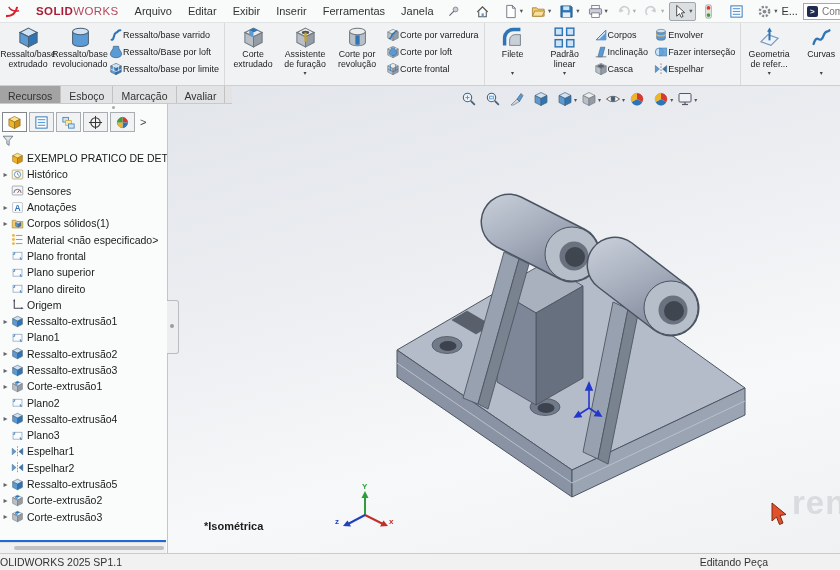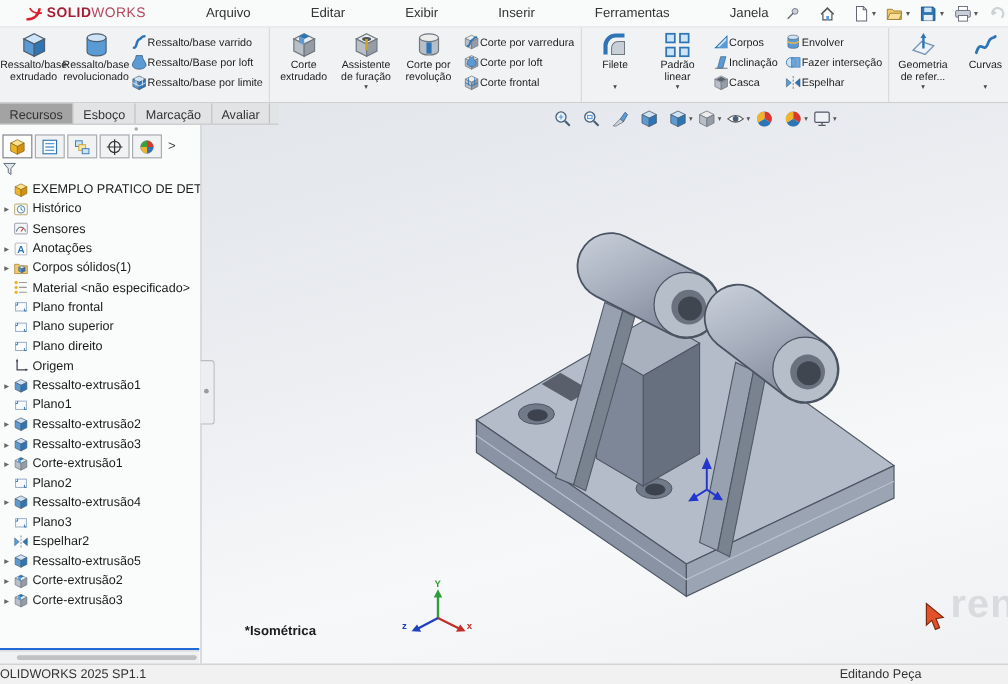--- a/index.html
+++ b/index.html
@@ -1,24 +1,24 @@
 <!DOCTYPE html>
 <html><head>
 <meta charset="utf-8">
 <style>
   html,body{margin:0;padding:0;}
   body{width:840px;height:570px;position:relative;overflow:hidden;font-family:"Liberation Sans",sans-serif;background:#fff;}
   svg{display:block}
   
   .menubar{position:absolute;left:0;top:0;width:840px;height:22px;background:#f9fafa;border-bottom:1px solid #e2e3e4;display:flex;align-items:center;z-index:40;}
-  .logo{display:flex;align-items:center;gap:3px;padding:0 8px 0 5px;margin-left:16px;}
+  .logo{display:flex;align-items:center;gap:16px;padding:0 8px 0 5px;}
   .logo-name{font-size:11.5px;font-weight:bold;color:#a81d35;letter-spacing:.4px;}
   .logo-name .lt{font-weight:normal;color:#b3475c;}
   .menus{display:flex;}
-  .menu-item{font-size:11px;color:#333;padding:3px 8px;margin-left:34px;}
+  .menu-item{font-size:11px;color:#333;padding:3px 8px;}
   .pinbtn{padding:0 5px;}
   .quickbar{display:flex;align-items:center;margin-left:6px;}
   .qitem{display:flex;align-items:center;padding:1px 2px;margin:0 1px;border:1px solid transparent;border-radius:2px;}
   .qitem.pressed{background:#dcdfe2;border-color:#a2a6ab;}
   .qitem.disabled{opacity:.45;}
   .qicon{width:15px;height:15px;}
   .qcaret{font-size:6.5px;color:#555;margin-left:2px;}
   .search-wrap{margin-left:auto;display:flex;align-items:center;gap:5px;padding-right:4px;}
   .search-more{font-size:11px;color:#333;}
   .search-box{width:128px;height:15px;border:1px solid #a9a9a9;background:#fff;display:flex;align-items:center;gap:4px;padding:0 3px;}
@@ -990,20 +990,27 @@
       </div>
 
       <div class="trow">
         <span class="tarrow" style="visibility: hidden;">▸</span>
         <svg class="ticon">
           <use href="#plane-icon"></use>
         </svg>
         <span class="tlabel">Plano3</span>
       </div>
 
+      <div class="trow">
+        <span class="tarrow" style="visibility: hidden;">▸</span>
+        <svg class="ticon">
+          <use href="#mirror-icon"></use>
+        </svg>
+        <span class="tlabel">Espelhar1</span>
+      </div>
 
       <div class="trow">
         <span class="tarrow" style="visibility: hidden;">▸</span>
         <svg class="ticon">
           <use href="#mirror-icon"></use>
         </svg>
         <span class="tlabel">Espelhar2</span>
       </div>
 
       <div class="trow">

